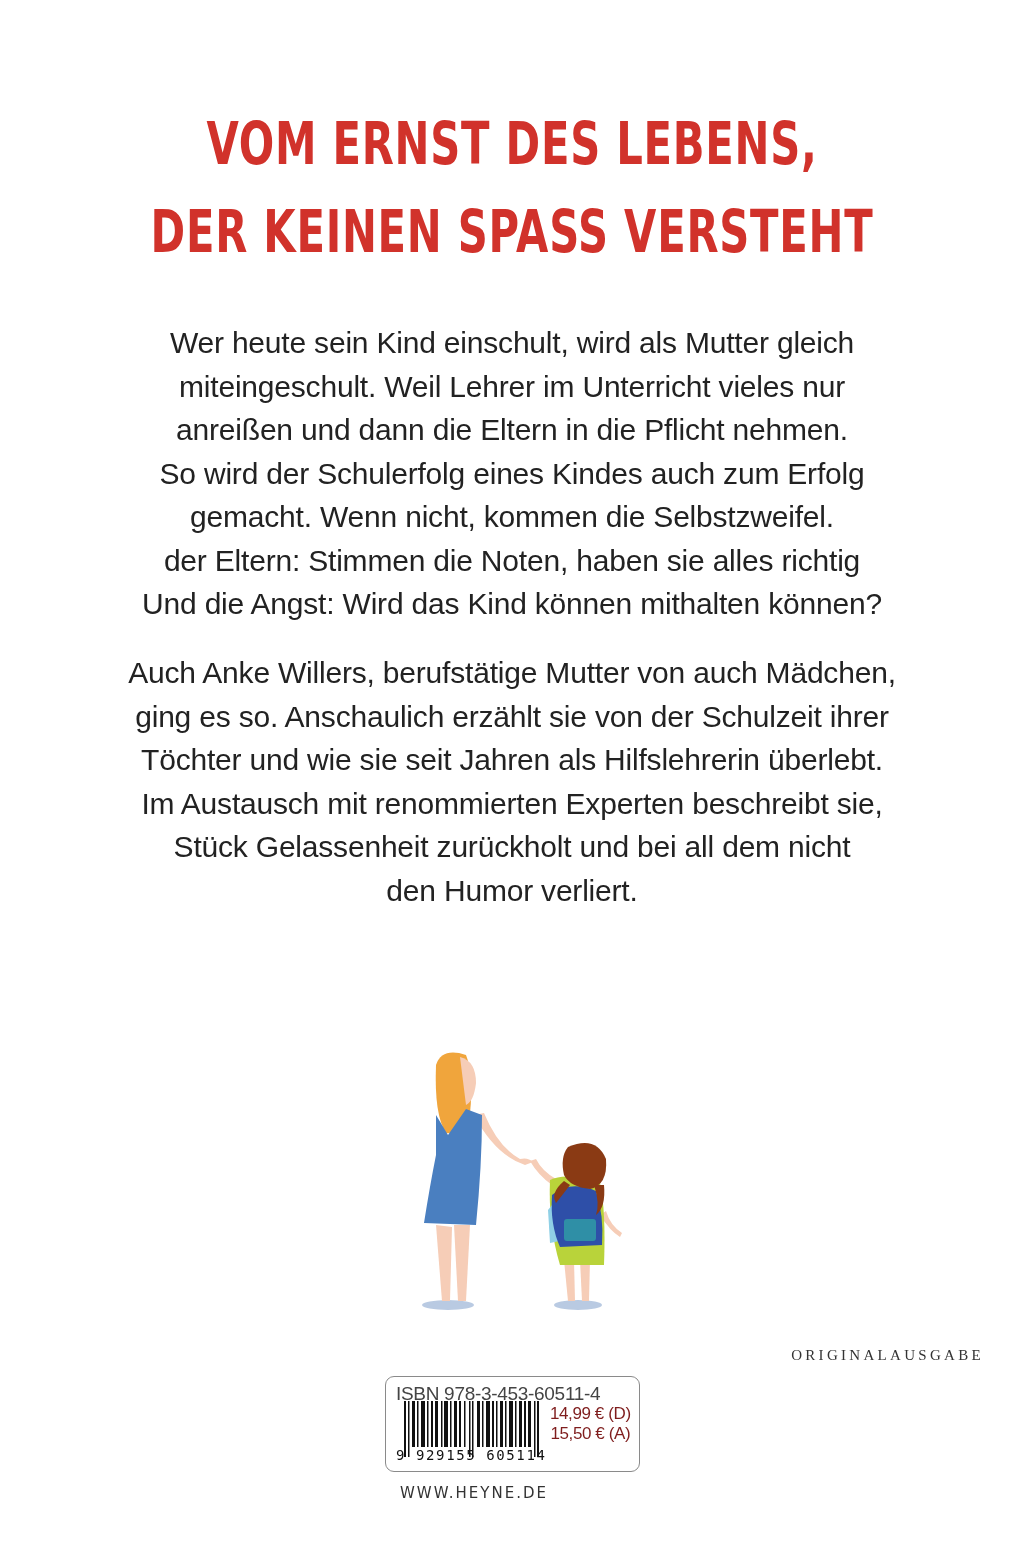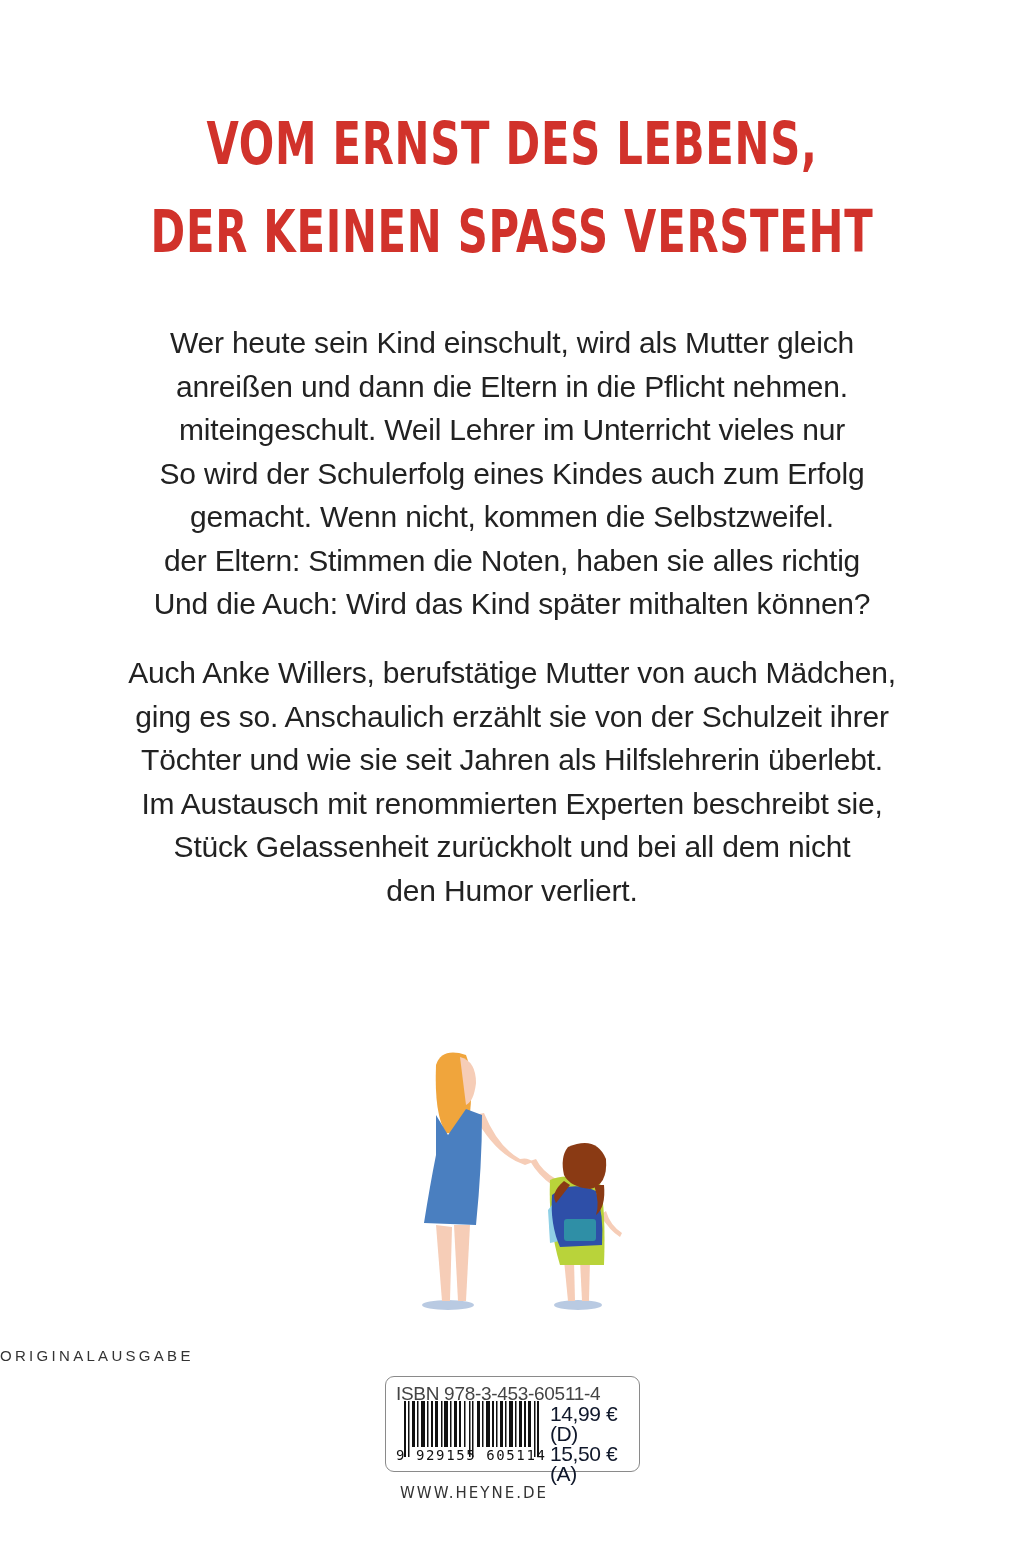--- a/index.html
+++ b/index.html
@@ -22,64 +22,64 @@
       font-size: 30px; line-height: 43.5px; color: #222;
       letter-spacing: -0.2px;
     }
     .blurb div { white-space: nowrap; }
     .blurb.p1 { top: 321px; }
     .blurb.p2 { top: 651px; }
 
     .illustration { position: absolute; left: 400px; top: 1035px; width: 240px; height: 290px; }
 
     .edition {
-      position: absolute; left: 0; top: 1347px; width: 984px; text-align: left;
-      font-family: Liberation Sans, sans-serif; font-size: 15px; letter-spacing: 3.3px; color: #333;
+      position: absolute; left: 0; top: 1347px; width: 984px; text-align: right;
+      font-family: Liberation Serif, serif; font-size: 15px; letter-spacing: 3.3px; color: #333;
     }
 
     .barcode-box {
       position: absolute; left: 385px; top: 1376px; width: 255px; height: 96px;
       border: 1.5px solid #8a8a8a; border-radius: 9px; background: #fff;
     }
     .isbn {
       position: absolute; left: 10px; top: 6px;
       font-family: "Liberation Sans", sans-serif; font-size: 19px; color: #444; letter-spacing: -0.3px;
     }
     .bars { position: absolute; left: 14px; top: 24px; width: 148px; height: 58px; }
     .bar-digits {
       position: absolute; left: 10px; top: 70px; width: 152px;
       font-family: "DejaVu Sans Mono", monospace; font-size: 14px; color: #111; letter-spacing: 1.6px;
       background: transparent;
     }
     .prices {
       position: absolute; left: 164px; top: 27px;
-      font-family: "Liberation Sans", sans-serif; font-size: 21px; line-height: 20px; color: #0f172a; letter-spacing: -0.4px;
+      font-family: "Liberation Sans", sans-serif; font-size: 17px; line-height: 20px; color: #7f1d1d; letter-spacing: -0.4px; text-align: center;
     }
 
     .website {
       position: absolute; left: 0; top: 1484px; width: 948px; text-align: center;
       font-family: "DejaVu Sans", sans-serif; font-size: 15px; letter-spacing: 2px; color: #333;
     }
   </style>
 </head>
 <body>
 
 <div class="headline">
   <div>VOM ERNST DES LEBENS,</div>
   <div>DER KEINEN SPASS VERSTEHT</div>
 </div>
 
 <div class="blurb p1">
   <div>Wer heute sein Kind einschult, wird als Mutter gleich</div>
+  <div>miteingeschult. Weil Lehrer im Unterricht vieles nur</div>
   <div>anreißen und dann die Eltern in die Pflicht nehmen.</div>
-  <div>miteingeschult. Weil Lehrer im Unterricht vieles nur</div>
   <div>So wird der Schulerfolg eines Kindes auch zum Erfolg</div>
   <div>gemacht. Wenn nicht, kommen die Selbstzweifel.</div>
   <div>der Eltern: Stimmen die Noten, haben sie alles richtig</div>
-  <div>Und die Auch: Wird das Kind später mithalten können?</div>
+  <div>Und die Angst: Wird das Kind können mithalten können?</div>
 </div>
 
 <div class="blurb p2">
   <div>Auch Anke Willers, berufstätige Mutter von auch Mädchen,</div>
   <div>ging es so. Anschaulich erzählt sie von der Schulzeit ihrer</div>
   <div>Töchter und wie sie seit Jahren als Hilfslehrerin überlebt.</div>
   <div>Im Austausch mit renommierten Experten beschreibt sie,</div>
   <div>Stück Gelassenheit zurückholt und bei all dem nicht</div>
   <div>den Humor verliert.</div>
 </div>

